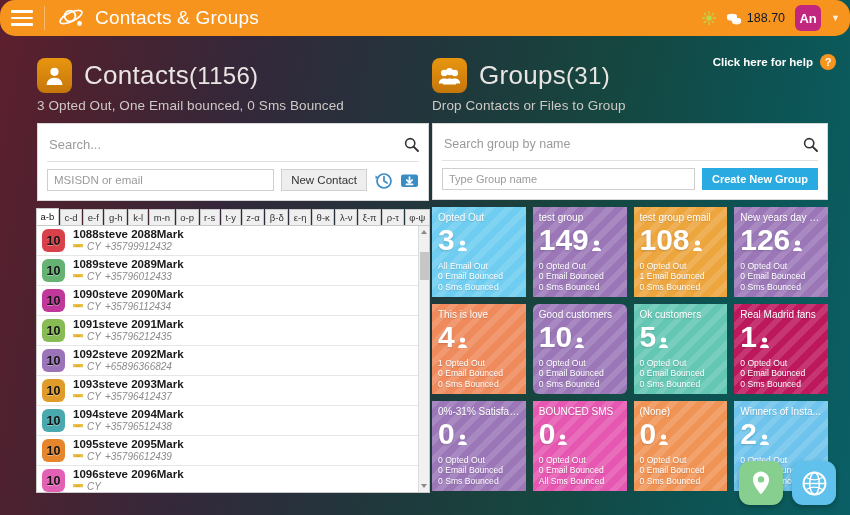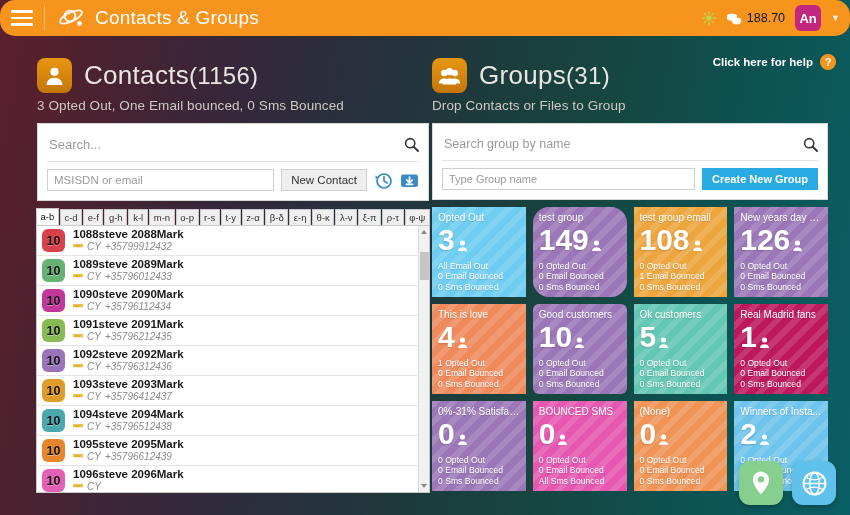--- a/index.html
+++ b/index.html
@@ -346,21 +346,21 @@
           <div class="cbadge" style="background:#9b73b8">10</div>
           <div class="cinfo">
             <div class="cname">1092steve 2092Mark</div>
             <div class="cphone">
               <svg class="flagdot" viewBox="0 0 10 7">
                 <rect width="10" height="3.5" y="0" fill="#e8c24a"></rect>
                 <rect width="10" height="3.5" y="3.5" fill="#fff"></rect>
                 <path d="M2 1.4h5.6l-.8 1.4H2.6z" fill="#e8a020"></path>
               </svg>
               <span>CY</span>
-              <span>+35796312436</span>
+              <span>+65896366824</span>
             </div>
           </div>
         </div>
         <div class="crow">
           <div class="cbadge" style="background:#e09c2a">10</div>
           <div class="cinfo">
             <div class="cname">1093steve 2093Mark</div>
             <div class="cphone">
               <svg class="flagdot" viewBox="0 0 10 7">
                 <rect width="10" height="3.5" y="0" fill="#e8c24a"></rect>
@@ -475,21 +475,21 @@
             <circle cx="4.5" cy="3" r="2.6" fill="#fff"></circle>
             <path d="M0 11c0-2.4 2-3.8 4.5-3.8S9 8.6 9 11z" fill="#fff"></path>
           </svg>
         </div>
         <div class="gstats">
           <div>All Email Out</div>
           <div>0 Email Bounced</div>
           <div>0 Sms Bounced</div>
         </div>
       </div>
-      <div class="gtile" style="background: rgb(155, 119, 184); border-radius: 16px;">
+      <div class="gtile" style="background: rgb(155, 119, 184);">
         <div class="stripes"></div>
         <div class="gname">test group</div>
         <div class="gcount">
           <span>149</span>
           <svg class="gperson" viewBox="0 0 9 11">
             <circle cx="4.5" cy="3" r="2.6" fill="#fff"></circle>
             <path d="M0 11c0-2.4 2-3.8 4.5-3.8S9 8.6 9 11z" fill="#fff"></path>
           </svg>
         </div>
         <div class="gstats">

